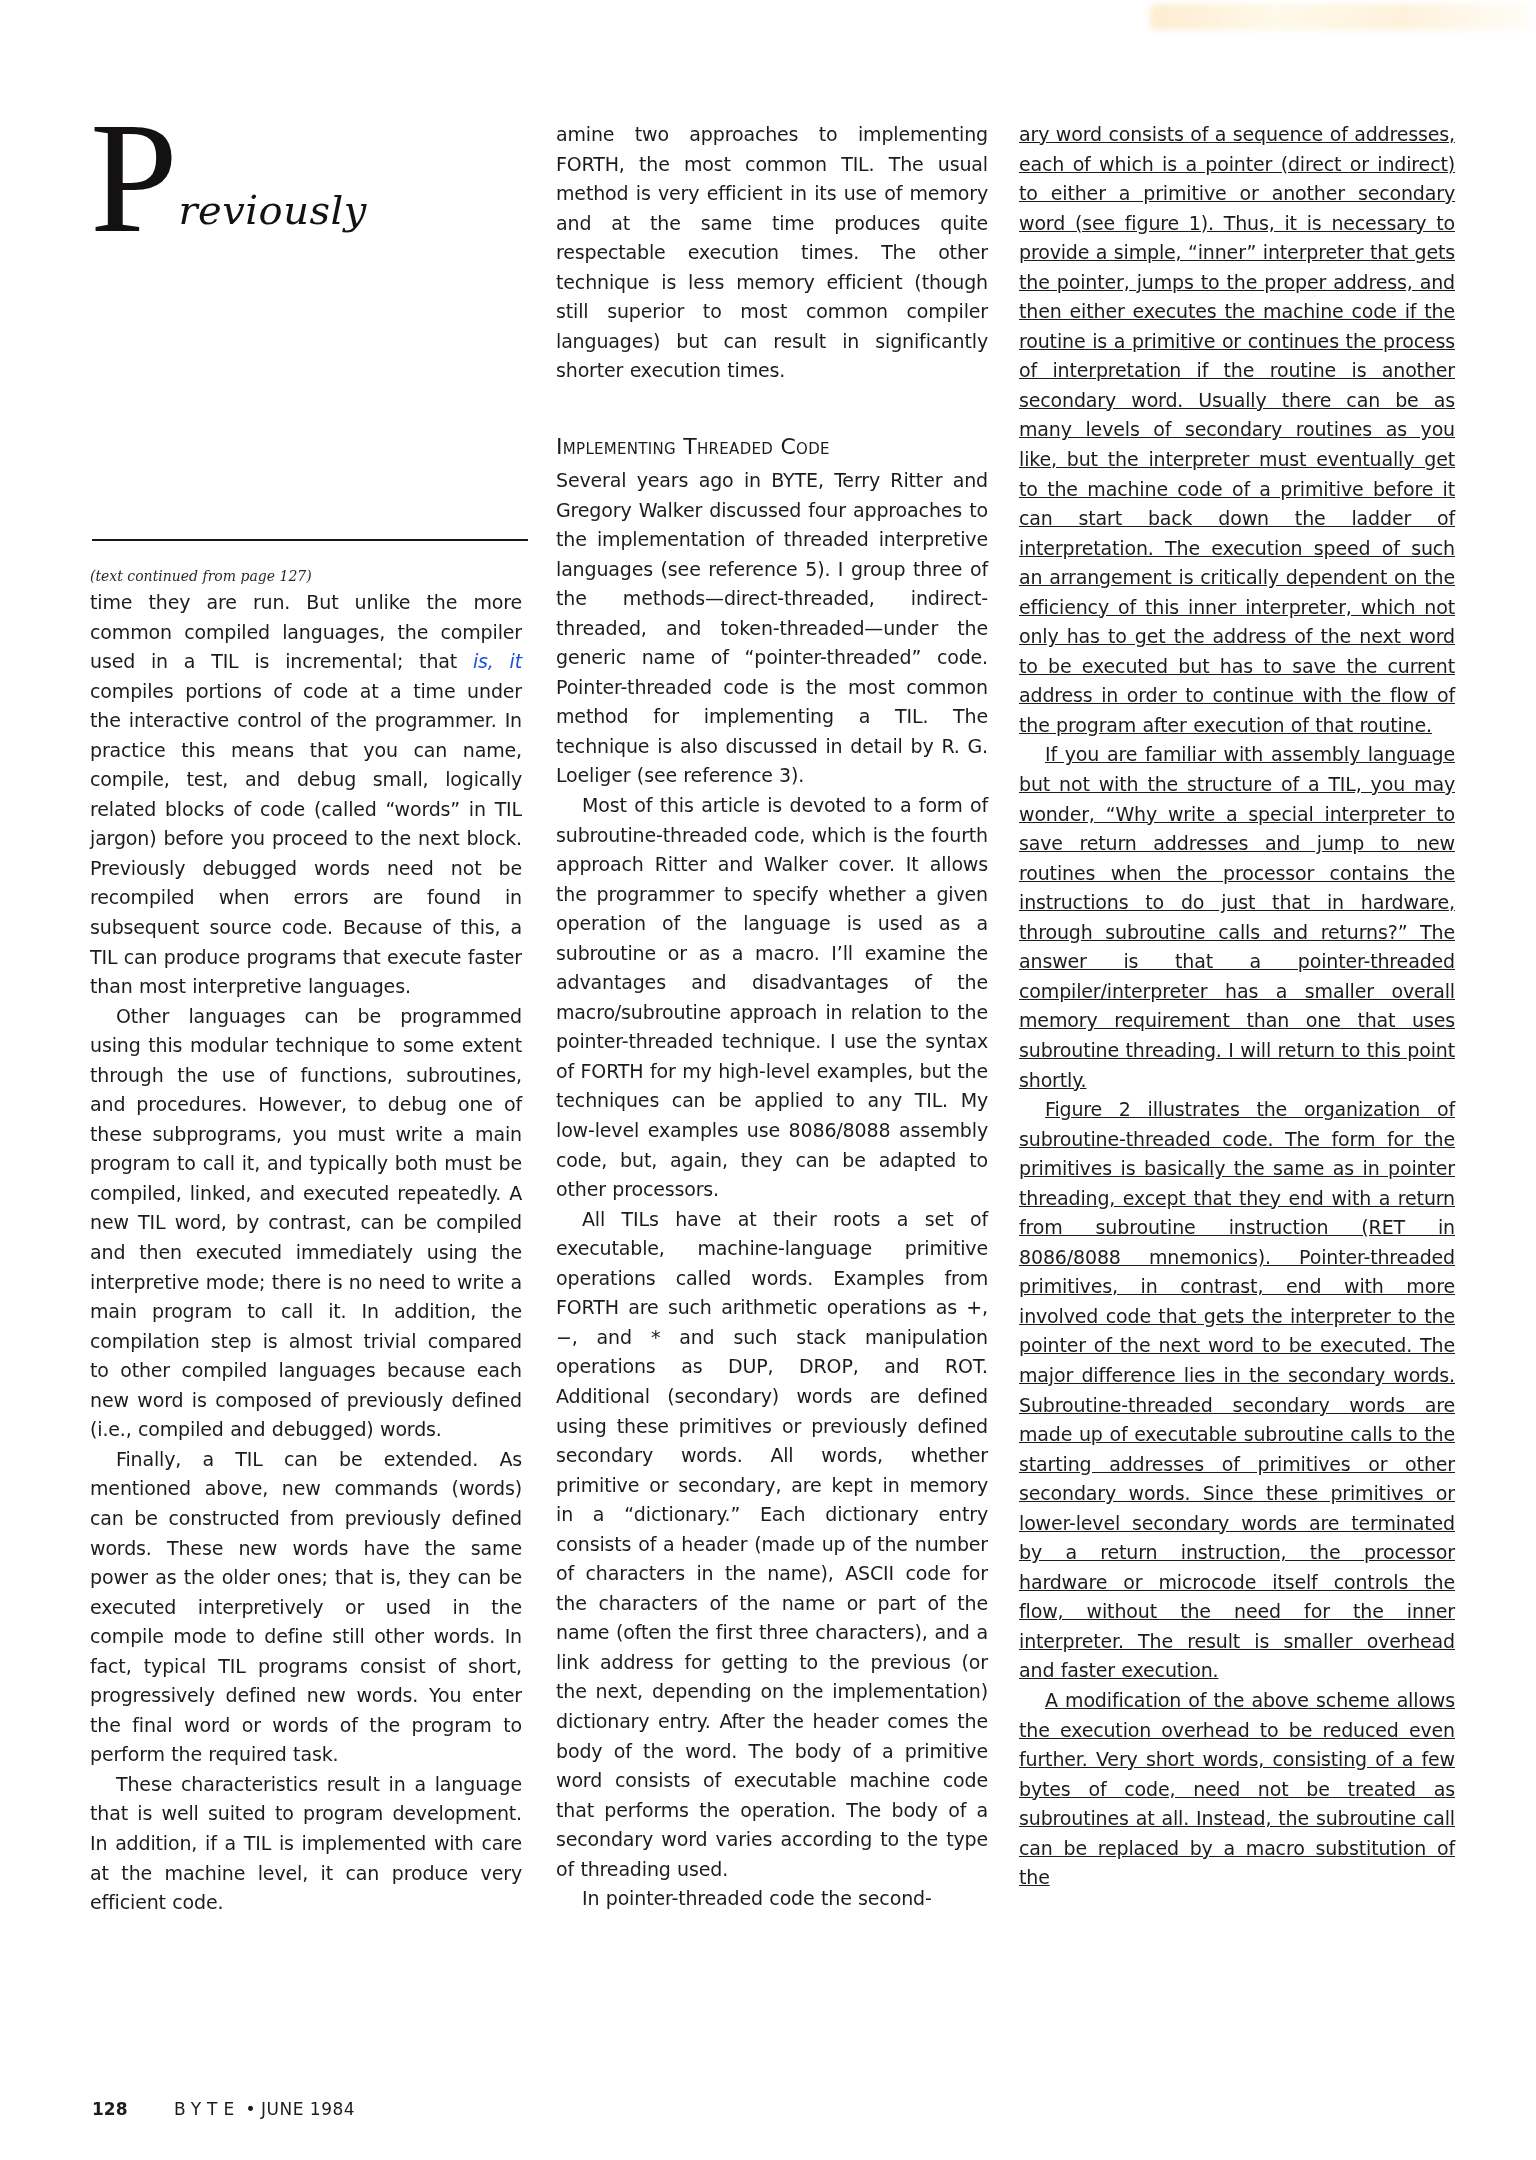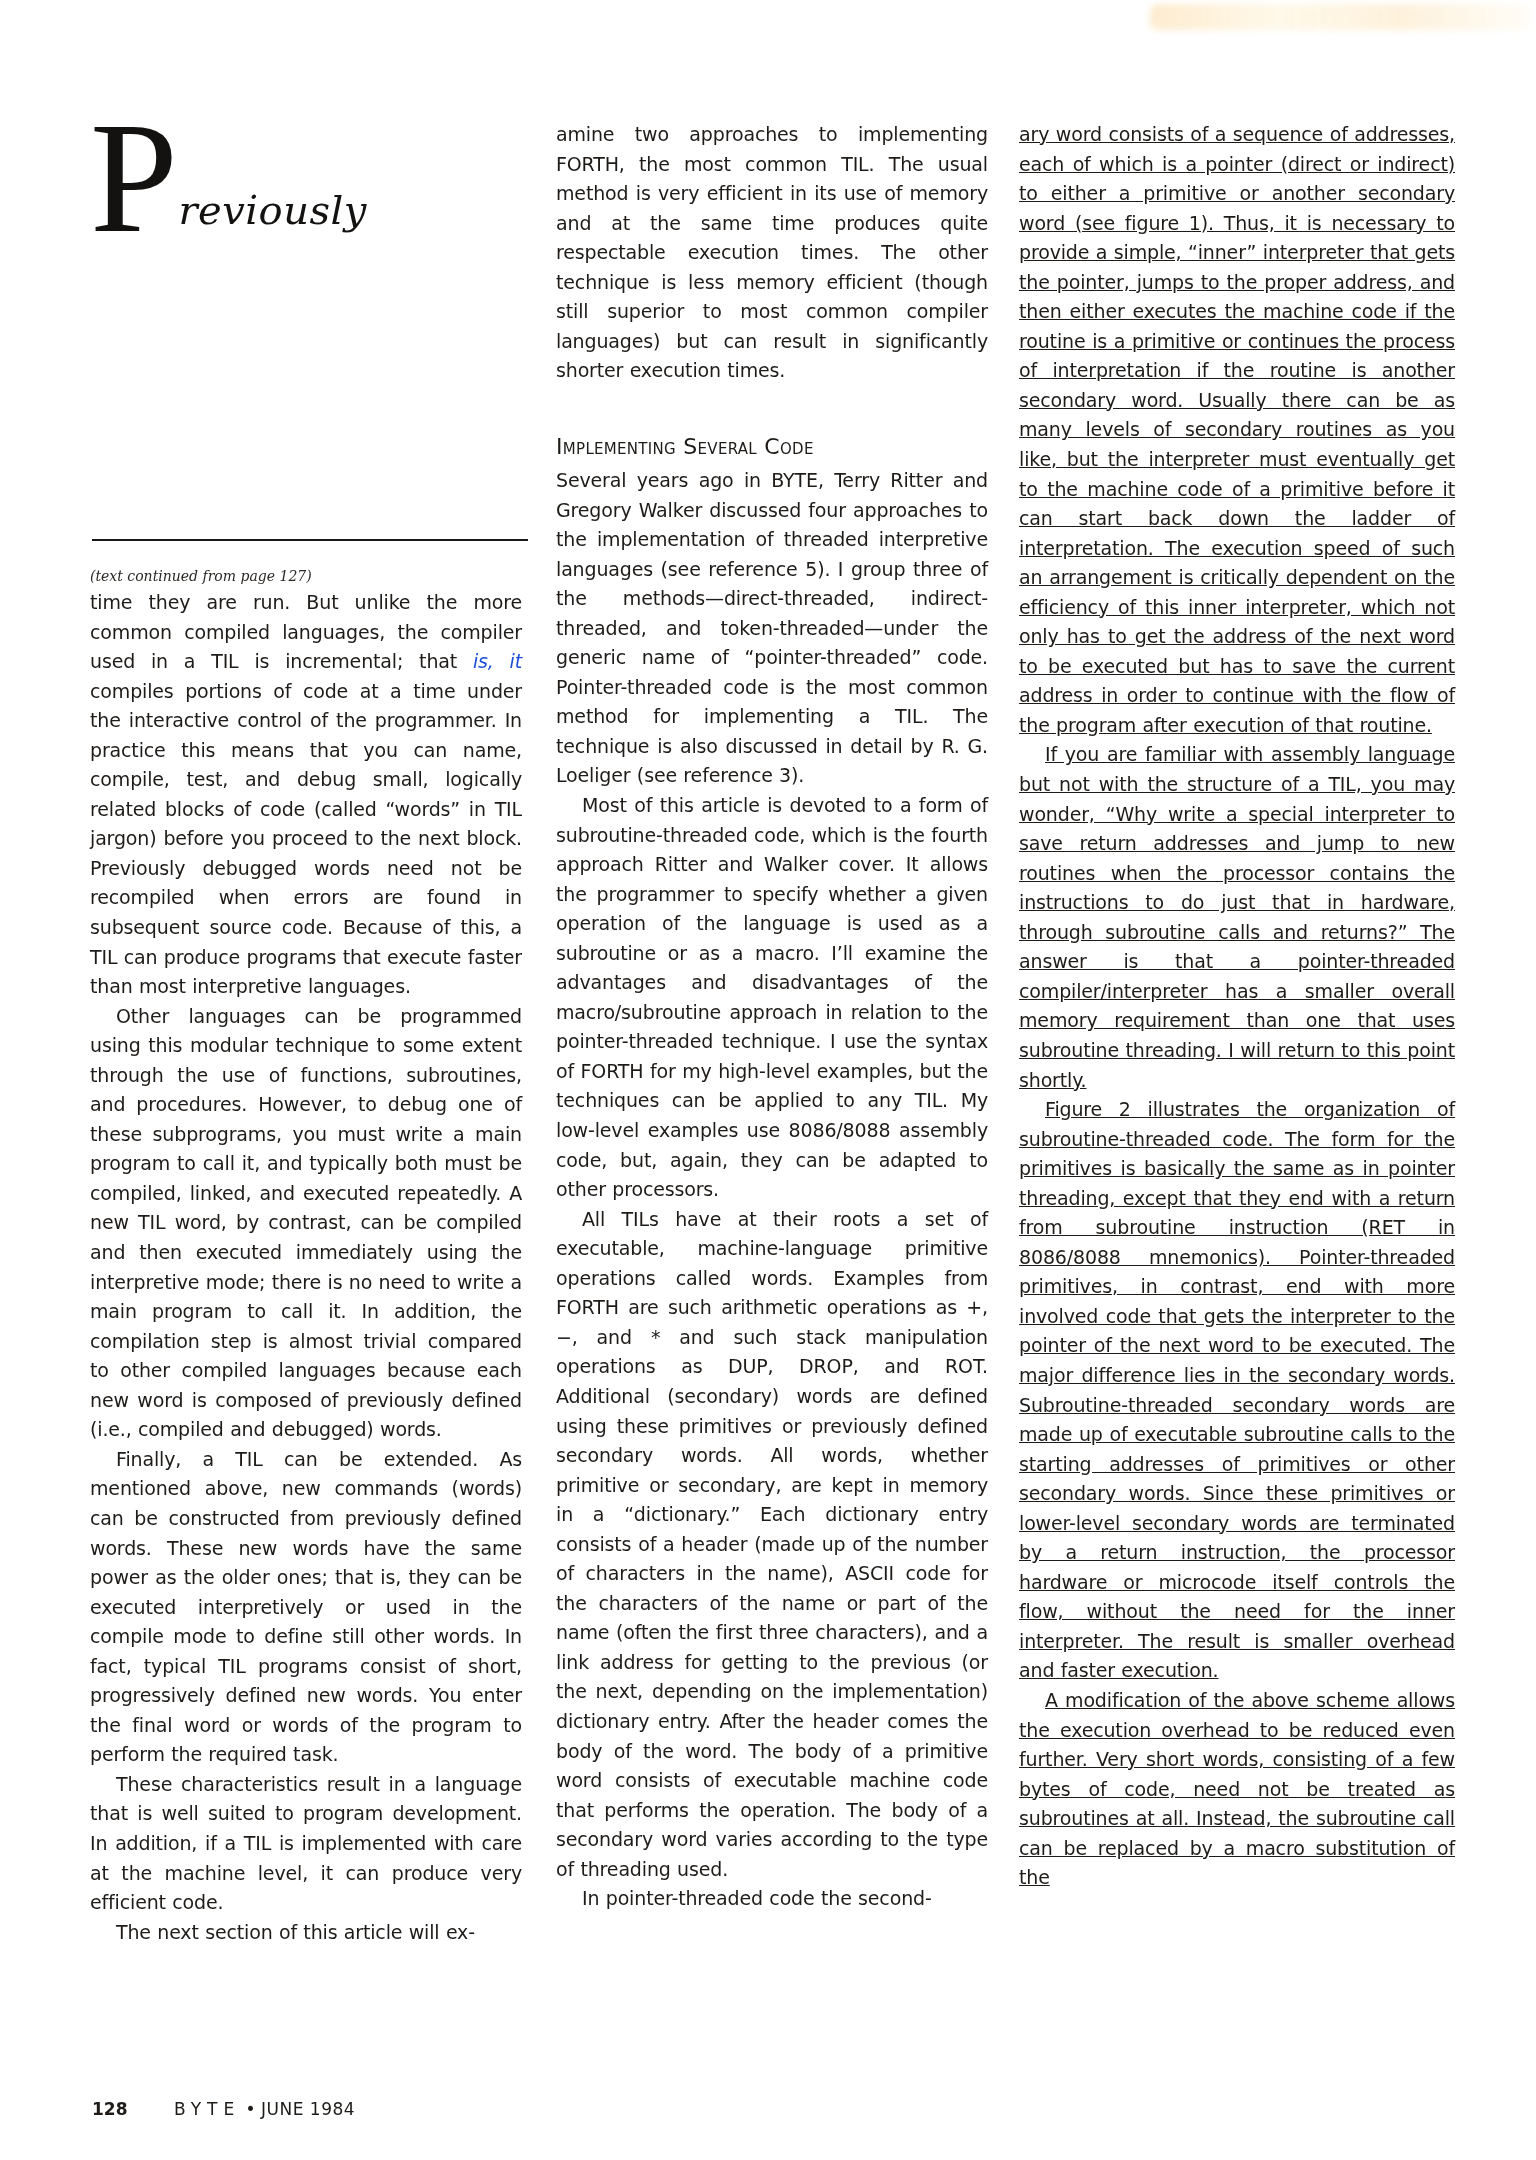--- a/index.html
+++ b/index.html
@@ -67,27 +67,26 @@
   <span class="pq-first">reviously</span>
 </div>
 <div class="rule"></div>
 <div class="continued">(text continued from page 127)</div>
 
 <div class="left-body body-text">
   <p><span>time they are run. But unlike the more common compiled languages, the compiler used in a TIL is incremental; that </span><em>is, it</em><span> compiles portions of code at a time under the interactive control of the programmer. In practice this means that you can name, compile, test, and debug small, logically related blocks of code (called “words” in TIL jargon) before you proceed to the next block. Previously debugged words need not be recompiled when errors are found in subsequent source code. Because of this, a TIL can produce programs that execute faster than most interpretive languages.</span></p>
   <p class="indent">Other languages can be programmed using this modular technique to some extent through the use of functions, subroutines, and procedures. However, to debug one of these subprograms, you must write a main program to call it, and typically both must be compiled, linked, and executed repeatedly. A new TIL word, by contrast, can be compiled and then executed immediately using the interpretive mode; there is no need to write a main program to call it. In addition, the compilation step is almost trivial compared to other compiled languages because each new word is composed of previously defined (i.e., compiled and debugged) words.</p>
   <p class="indent">Finally, a TIL can be extended. As mentioned above, new commands (words) can be constructed from previously defined words. These new words have the same power as the older ones; that is, they can be executed interpretively or used in the compile mode to define still other words. In fact, typical TIL programs consist of short, progressively defined new words. You enter the final word or words of the program to perform the required task.</p>
   <p class="indent">These characteristics result in a language that is well suited to program development. In addition, if a TIL is implemented with care at the machine level, it can produce very efficient code.</p>
-  <p class="indent">The next section of this article will ex-</p>
 </div>
 
 <div class="mid-body-a body-text">
   <p>amine two approaches to implementing FORTH, the most common TIL. The usual method is very efficient in its use of memory and at the same time produces quite respectable execution times. The other technique is less memory efficient (though still superior to most common compiler languages) but can result in significantly shorter execution times.</p>
 </div>
-<div class="mid-heading">Implementing Several Code</div>
+<div class="mid-heading">Implementing Threaded Code</div>
 <div class="mid-body-b body-text">
   <p>Several years ago in BYTE, Terry Ritter and Gregory Walker discussed four approaches to the implementation of threaded interpretive languages (see reference 5). I group three of the methods—direct-threaded, indirect-threaded, and token-threaded—under the generic name of “pointer-threaded” code. Pointer-threaded code is the most common method for implementing a TIL. The technique is also discussed in detail by R. G. Loeliger (see reference 3).</p>
   <p class="indent">Most of this article is devoted to a form of subroutine-threaded code, which is the fourth approach Ritter and Walker cover. It allows the programmer to specify whether a given operation of the language is used as a subroutine or as a macro. I’ll examine the advantages and disadvantages of the macro/subroutine approach in relation to the pointer-threaded technique. I use the syntax of FORTH for my high-level examples, but the techniques can be applied to any TIL. My low-level examples use 8086/8088 assembly code, but, again, they can be adapted to other processors.</p>
   <p class="indent">All TILs have at their roots a set of executable, machine-language primitive operations called words. Examples from FORTH are such arithmetic operations as +, −, and * and such stack manipulation operations as DUP, DROP, and ROT. Additional (secondary) words are defined using these primitives or previously defined secondary words. All words, whether primitive or secondary, are kept in memory in a “dictionary.” Each dictionary entry consists of a header (made up of the number of characters in the name), ASCII code for the characters of the name or part of the name (often the first three characters), and a link address for getting to the previous (or the next, depending on the implementation) dictionary entry. After the header comes the body of the word. The body of a primitive word consists of executable machine code that performs the operation. The body of a secondary word varies according to the type of threading used.</p>
   <p class="indent">In pointer-threaded code the second-</p>
 </div>
 
 <div class="right-body body-text">
   <p>ary word consists of a sequence of addresses, each of which is a pointer (direct or indirect) to either a primitive or another secondary word (see figure 1). Thus, it is necessary to provide a simple, “inner” interpreter that gets the pointer, jumps to the proper address, and then either executes the machine code if the routine is a primitive or continues the process of interpretation if the routine is another secondary word. Usually there can be as many levels of secondary routines as you like, but the interpreter must eventually get to the machine code of a primitive before it can start back down the ladder of interpretation. The execution speed of such an arrangement is critically dependent on the efficiency of this inner interpreter, which not only has to get the address of the next word to be executed but has to save the current address in order to continue with the flow of the program after execution of that routine.</p>
   <p class="indent">If you are familiar with assembly language but not with the structure of a TIL, you may wonder, “Why write a special interpreter to save return addresses and jump to new routines when the processor contains the instructions to do just that in hardware, through subroutine calls and returns?” The answer is that a pointer-threaded compiler/interpreter has a smaller overall memory requirement than one that uses subroutine threading. I will return to this point shortly.</p>

